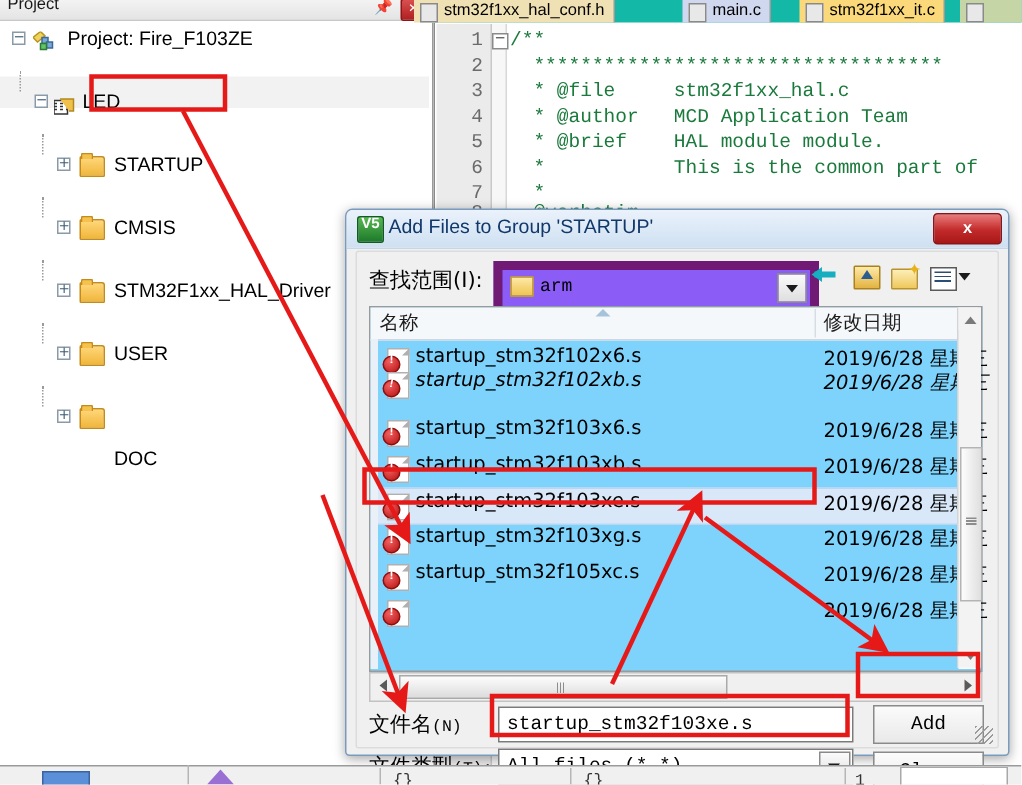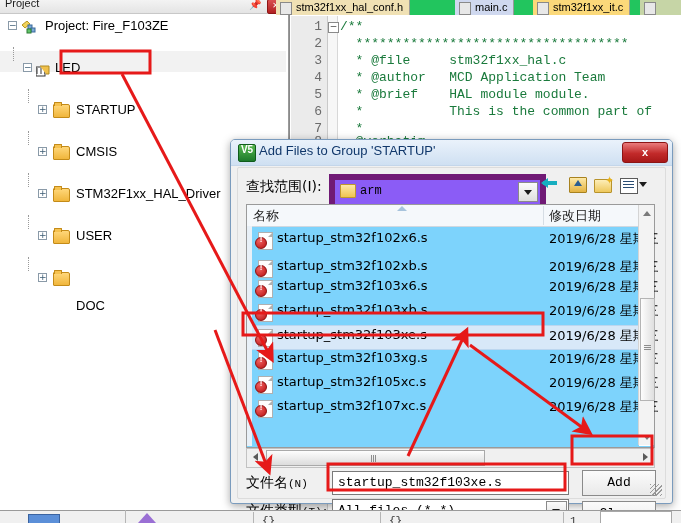--- a/index.html
+++ b/index.html
@@ -49,21 +49,21 @@
   }
   .dotline{position:absolute;border-left:1px dotted #9a9a9a;}
 
   .projicon{position:absolute;left:22px;top:4px;width:14px;height:13px;}
   .ledicon{position:absolute;left:36px;top:5px;width:14px;height:12px;}
 
   #highlight-startup-row{left:0;top:51px;width:286px;height:21px;background:#f2f2f2;}
 
   
   #editor{left:289px;top:0;width:392px;height:510px;background:#ffffff;border-left:1px solid #8a8a8a;}
-  #tabstrip{position:absolute;left:0;top:0;width:392px;height:15px;background:#22c55e;}
+  #tabstrip{position:absolute;left:0;top:0;width:392px;height:15px;background:#14b8a6;}
   .tab{position:absolute;top:0;height:15px;font-size:11px;line-height:15px;color:#000;white-space:nowrap;
        border-right:1px solid #9a9a9a;box-sizing:border-box;padding-left:20px;padding-right:6px;}
   .tab .tabicon{position:absolute;left:4px;top:2px;width:10px;height:11px;background:#e8e8e8;border:1px solid #8a8a8a;}
   .tab.t1{left:-14px;background:#f0e1b4;}
   .tab.t2{left:165px;background:#cfd8ef;}
   .tab.t3{left:243px;background:#fbd97a;}
   .tab.t4{left:350px;background:#c6d5a6;border-right:none;}
   #tabstrip .skew{position:absolute;left:-2px;top:0;width:18px;height:15px;background:#cfd2b8;}
 
   #gutter{position:absolute;left:1px;top:16px;width:36px;height:494px;background:#ebebeb;border-right:1px solid #c9c9c9;}
@@ -390,21 +390,21 @@
         <span class="colh" id="colh-date">修改日期</span>
       </div>
       <div id="leftedge"></div>
 
       <div class="frow" style="top:24px;">
         <span class="fi"></span>
           <span class="warn"></span>
         <span class="fname">startup_stm32f102x6.s</span>
         <span class="fdate">2019/6/28 星期三</span>
       </div>
-      <div class="frow" style="top:52px;">
+      <div class="frow" style="top:40px;font-style:italic;">
         <span class="fi"></span>
           <span class="warn"></span>
         <span class="fname">startup_stm32f102xb.s</span>
         <span class="fdate">2019/6/28 星期三</span>
       </div>
       <div class="frow" style="top:72px;">
         <span class="fi"></span>
           <span class="warn"></span>
         <span class="fname">startup_stm32f103x6.s</span>
         <span class="fdate">2019/6/28 星期三</span>
@@ -429,21 +429,20 @@
       </div>
       <div class="frow" style="top:168px;">
         <span class="fi"></span>
           <span class="warn"></span>
         <span class="fname">startup_stm32f105xc.s</span>
         <span class="fdate">2019/6/28 星期三</span>
       </div>
       <div class="frow" style="top:192px;">
         <span class="fi"></span>
           <span class="warn"></span>
-        <span class="fname">startup_stm32f107xc.s</span>
         <span class="fdate">2019/6/28 星期三</span>
       </div>
 
       <div id="datemask"></div>
 
       <div id="vscroll">
         <span class="up"></span>
         <span id="vthumb"></span>
         <span class="dn"></span>
       </div>

